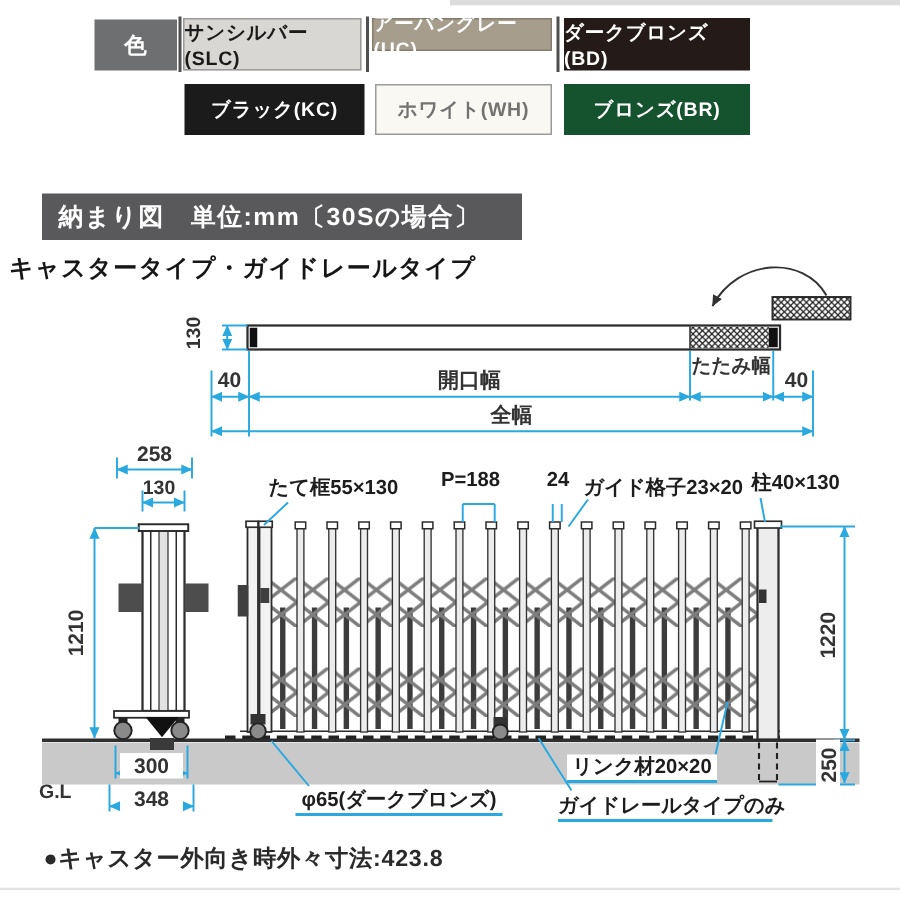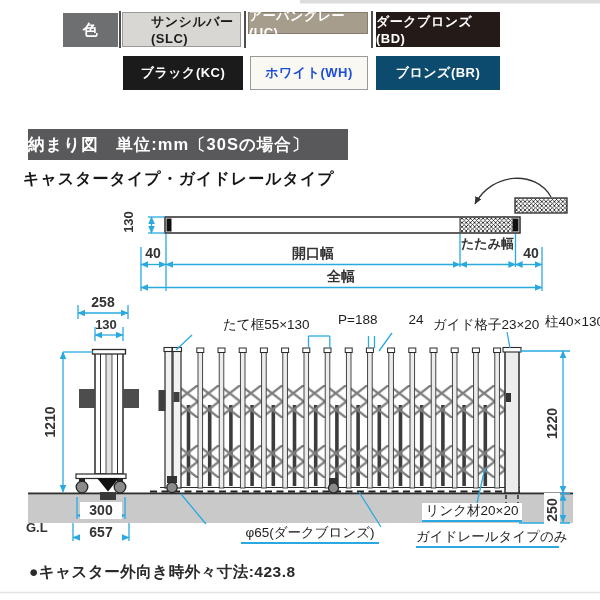--- a/index.html
+++ b/index.html
@@ -3,26 +3,26 @@
 <meta charset="utf-8">
 <style>
   html,body{margin:0;padding:0;}
   body{width:600px;height:600px;position:relative;background:#fff;overflow:hidden;
        font-family:"Liberation Sans","DejaVu Sans",sans-serif;}
   .abs{position:absolute;}
   .swatch{display:flex;align-items:center;justify-content:center;
           font-weight:bold;font-size:13px;letter-spacing:0.5px;box-sizing:border-box;}
   .sep{width:2px;background:#4f4f4f;}
   .titlebar{background:#59595b;color:#fff;font-weight:bold;font-size:16.5px;
-            display:flex;align-items:center;box-sizing:border-box;letter-spacing:1px;}
+            display:flex;align-items:center;padding-left:11px;box-sizing:border-box;letter-spacing:1px;}
   .subtitle{font-weight:bold;font-size:16px;color:#161616;letter-spacing:1px;}
   .dim{color:#333;font-weight:bold;font-size:14px;text-align:center;line-height:1;}
   .dim13{font-size:13px;}
   .rot{transform:rotate(-90deg);transform-origin:center center;}
-  .jlabel{color:#1d1d1d;font-weight:normal;font-size:13.5px;line-height:1;white-space:nowrap;margin-left:44px;}
+  .jlabel{color:#1d1d1d;font-weight:bold;font-size:13.5px;line-height:1;white-space:nowrap;}
   .callout{background:#fff;text-align:center;border-bottom:2px solid #2aa9e0;
            padding-bottom:2px;line-height:15px;}
   .whitebox{background:#fff;line-height:15px;padding-top:1px;}
   .footnote{font-weight:bold;font-size:15.5px;color:#2a2a2a;letter-spacing:0.5px;}
 </style>
 </head>
 <body>
 
 <svg class="abs" style="left:0;top:0;" width="600" height="600" viewBox="0 0 600 600">
   <defs>
@@ -214,43 +214,43 @@
     <line x1="381" y1="527" x2="359" y2="492"></line>
   </g>
 </svg>
 
 <div class="abs swatch" style="left: 63px; top: 13px; width: 55px; height: 34px; font-size: 15px; background-color: rgb(110, 111, 113); color: rgb(255, 255, 255);">色</div>
 
 <div class="abs sep" style="left:119px;top:11px;height:37px;"></div>
 <div class="abs sep" style="left:244px;top:11px;height:37px;"></div>
 <div class="abs sep" style="left:371px;top:11px;height:37px;"></div>
 
-<div class="abs swatch" style="left: 122px; top: 12px; width: 119px; height: 35px; border: 1px solid rgb(154, 154, 154); background-color: rgb(216, 215, 212); color: rgb(26, 26, 26); padding-left: 28px;">サンシルバー(SLC)</div>
+<div class="abs swatch" style="left: 122px; top: 12px; width: 119px; height: 35px; border: 1px solid rgb(154, 154, 154); background-color: rgb(216, 215, 212); color: rgb(26, 26, 26);">サンシルバー(SLC)</div>
 <div class="abs swatch" style="left: 248px; top: 12px; width: 120px; height: 22px; border: 1px solid rgb(133, 124, 109); background-color: rgb(167, 157, 141); color: rgb(255, 255, 255);">アーバングレー(UC)</div>
 <div class="abs swatch" style="left: 376px; top: 12px; width: 124px; height: 35px; background-color: rgb(36, 27, 24); color: rgb(255, 255, 255);">ダークブロンズ(BD)</div>
 <div class="abs swatch" style="left: 123px; top: 56px; width: 120px; height: 34px; background-color: rgb(27, 27, 27); color: rgb(255, 255, 255);">ブラック(KC)</div>
-<div class="abs swatch" style="left: 250px; top: 56px; width: 118px; height: 34px; border: 1px solid rgb(154, 154, 154); background-color: rgb(250, 248, 243); color: #1d4ed8;">ホワイト(WH)</div>
-<div class="abs swatch" style="left: 376px; top: 56px; width: 124px; height: 34px; background-color: #0c4a6e; color: rgb(255, 255, 255);">ブロンズ(BR)</div>
+<div class="abs swatch" style="left: 250px; top: 56px; width: 118px; height: 34px; border: 1px solid rgb(154, 154, 154); background-color: rgb(250, 248, 243); color: #737373;">ホワイト(WH)</div>
+<div class="abs swatch" style="left: 376px; top: 56px; width: 124px; height: 34px; background-color: #14532d; color: rgb(255, 255, 255);">ブロンズ(BR)</div>
 
 <div class="abs titlebar" style="left:28px;top:129px;width:320px;height:31px;">納まり図　単位:mm〔30Sの場合〕</div>
-<div class="abs subtitle" style="left:23px;top:169px;">キャスタータイプ・ガイドレールタイプ</div>
+<div class="abs subtitle" style="left:6px;top:169px;">キャスタータイプ・ガイドレールタイプ</div>
 
 <div class="abs dim dim13 rot" style="left:109px;top:215px;width:40px;height:14px;">130</div>
 <div class="abs dim" style="left:140px;top:246px;width:26px;">40</div>
 <div class="abs dim" style="left:273px;top:246px;width:80px;">開口幅</div>
 <div class="abs dim dim13" style="left:460px;top:237px;width:55px;">たたみ幅</div>
 <div class="abs dim" style="left:518px;top:246px;width:26px;">40</div>
 <div class="abs dim" style="left:311px;top:269px;width:60px;">全幅</div>
 
 <div class="abs dim" style="left:87px;top:295px;width:32px;">258</div>
 <div class="abs dim dim13" style="left:92px;top:318px;width:28px;">130</div>
 <div class="abs dim rot" style="left:30px;top:415px;width:40px;height:14px;">1210</div>
 <div class="abs dim dim13" style="left:26px;top:478px;width:30px;text-align:left;margin-top:43px;">G.L</div>
 <div class="abs dim whitebox" style="left:80px;top:502px;width:42px;height:16px;">300</div>
-<div class="abs dim whitebox" style="left:80px;top:524px;width:42px;height:17px;">657</div>
+<div class="abs dim whitebox" style="left:80px;top:524px;width:42px;height:17px;">348</div>
 
 <div class="abs jlabel" style="left:179px;top:318px;">たて框55×130</div>
 <div class="abs jlabel" style="left:294px;top:313px;width:50px;text-align:left;">P=188</div>
 <div class="abs jlabel" style="left:361px;top:313px;width:22px;text-align:center;">24</div>
 <div class="abs jlabel" style="left:389px;top:318px;">ガイド格子23×20</div>
 <div class="abs jlabel" style="left:501px;top:315px;">柱40×130</div>
 
 <div class="abs dim rot" style="left:532px;top:416px;width:40px;height:15px;">1220</div>
 <div class="abs dim rot whitebox" style="left:535px;top:502px;width:34px;height:15px;">250</div>
 

